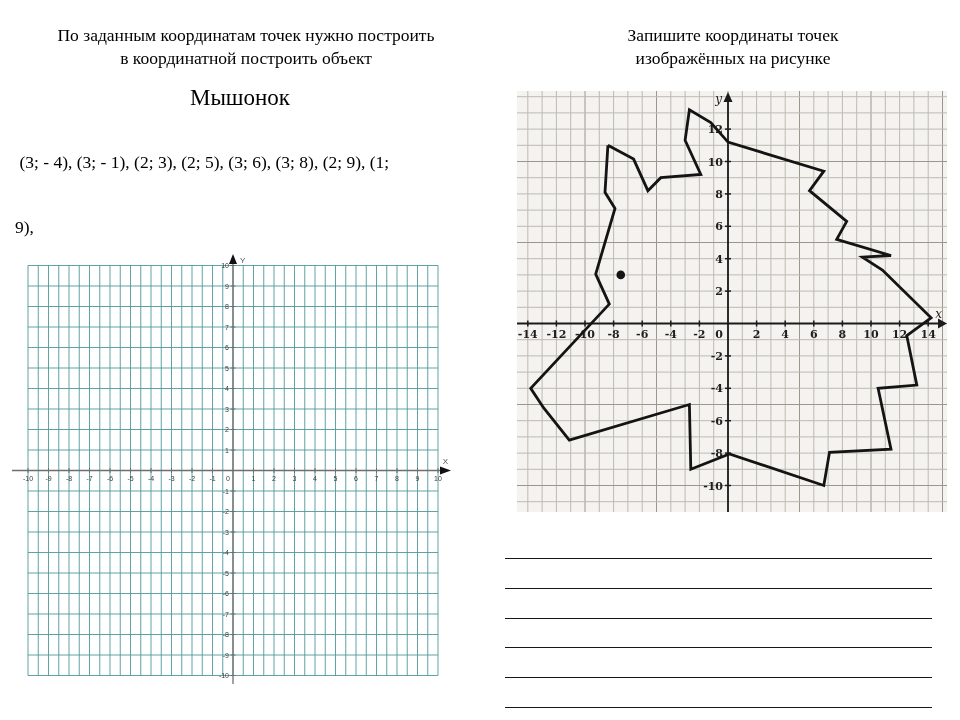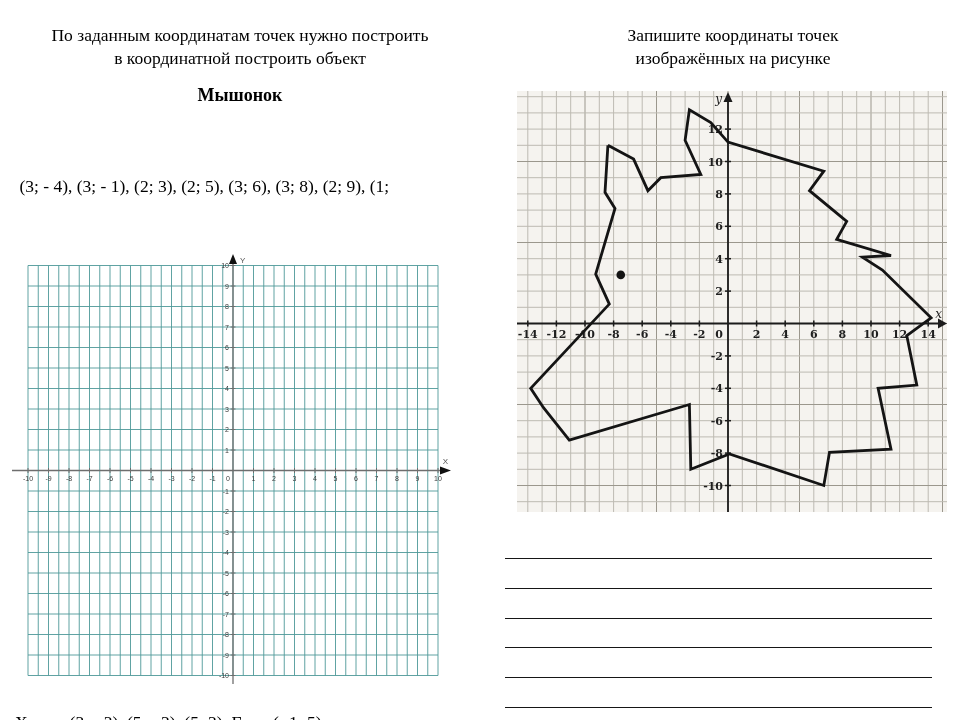--- a/index.html
+++ b/index.html
@@ -1,32 +1,32 @@
 <!DOCTYPE html>
 <html><head>
 <meta charset="utf-8">
 <style>
   html,body{margin:0;padding:0;background:#e8e8e8;}
   .page{position:relative;width:960px;height:720px;background:#ffffff;overflow:hidden;
         font-family:"Liberation Serif","DejaVu Serif",serif;color:#000;}
   .abs{position:absolute;}
   .task-title{width:460px;text-align:center;font-size:17.5px;line-height:22.5px;}
-  .subtitle{width:460px;text-align:center;font-size:18px;font-weight:bold;}
+  .subtitle{width:460px;text-align:center;font-size:23px;font-weight:normal;}
   .coords{width:470px;font-size:17.5px;line-height:21.8px;white-space:pre;}
-  .coords div{height:21.8px;margin-top:24px;}
+  .coords div{height:21.8px;}
   .answer-lines{width:427px;}
   .answer-line{height:28.7px;border-bottom:1.6px solid #161616;}
   svg{display:block;}
 </style>
 </head>
 <body>
 
 <div class="page">
 
-  <div class="abs task-title" style="left:10px;top:24px;">
+  <div class="abs task-title" style="left:16px;top:24px;">
     <div>По заданным координатам точек нужно построить</div>
     <div>в координатной построить объект</div>
   </div>
 
   <div class="abs subtitle" style="left:10px;top:85px;">Мышонок</div>
 
   <div class="abs coords" style="left:15px;top:108px;">
     <div> (3; - 4), (3; - 1), (2; 3), (2; 5), (3; 6), (3; 8), (2; 9), (1;</div>
     <div>9),</div>
     <div>(- 1; 7), (- 1; 6),(- 4; 4), (- 2; 3), (- 1; 3), (- 1; 1), (- 2; 1),</div>

